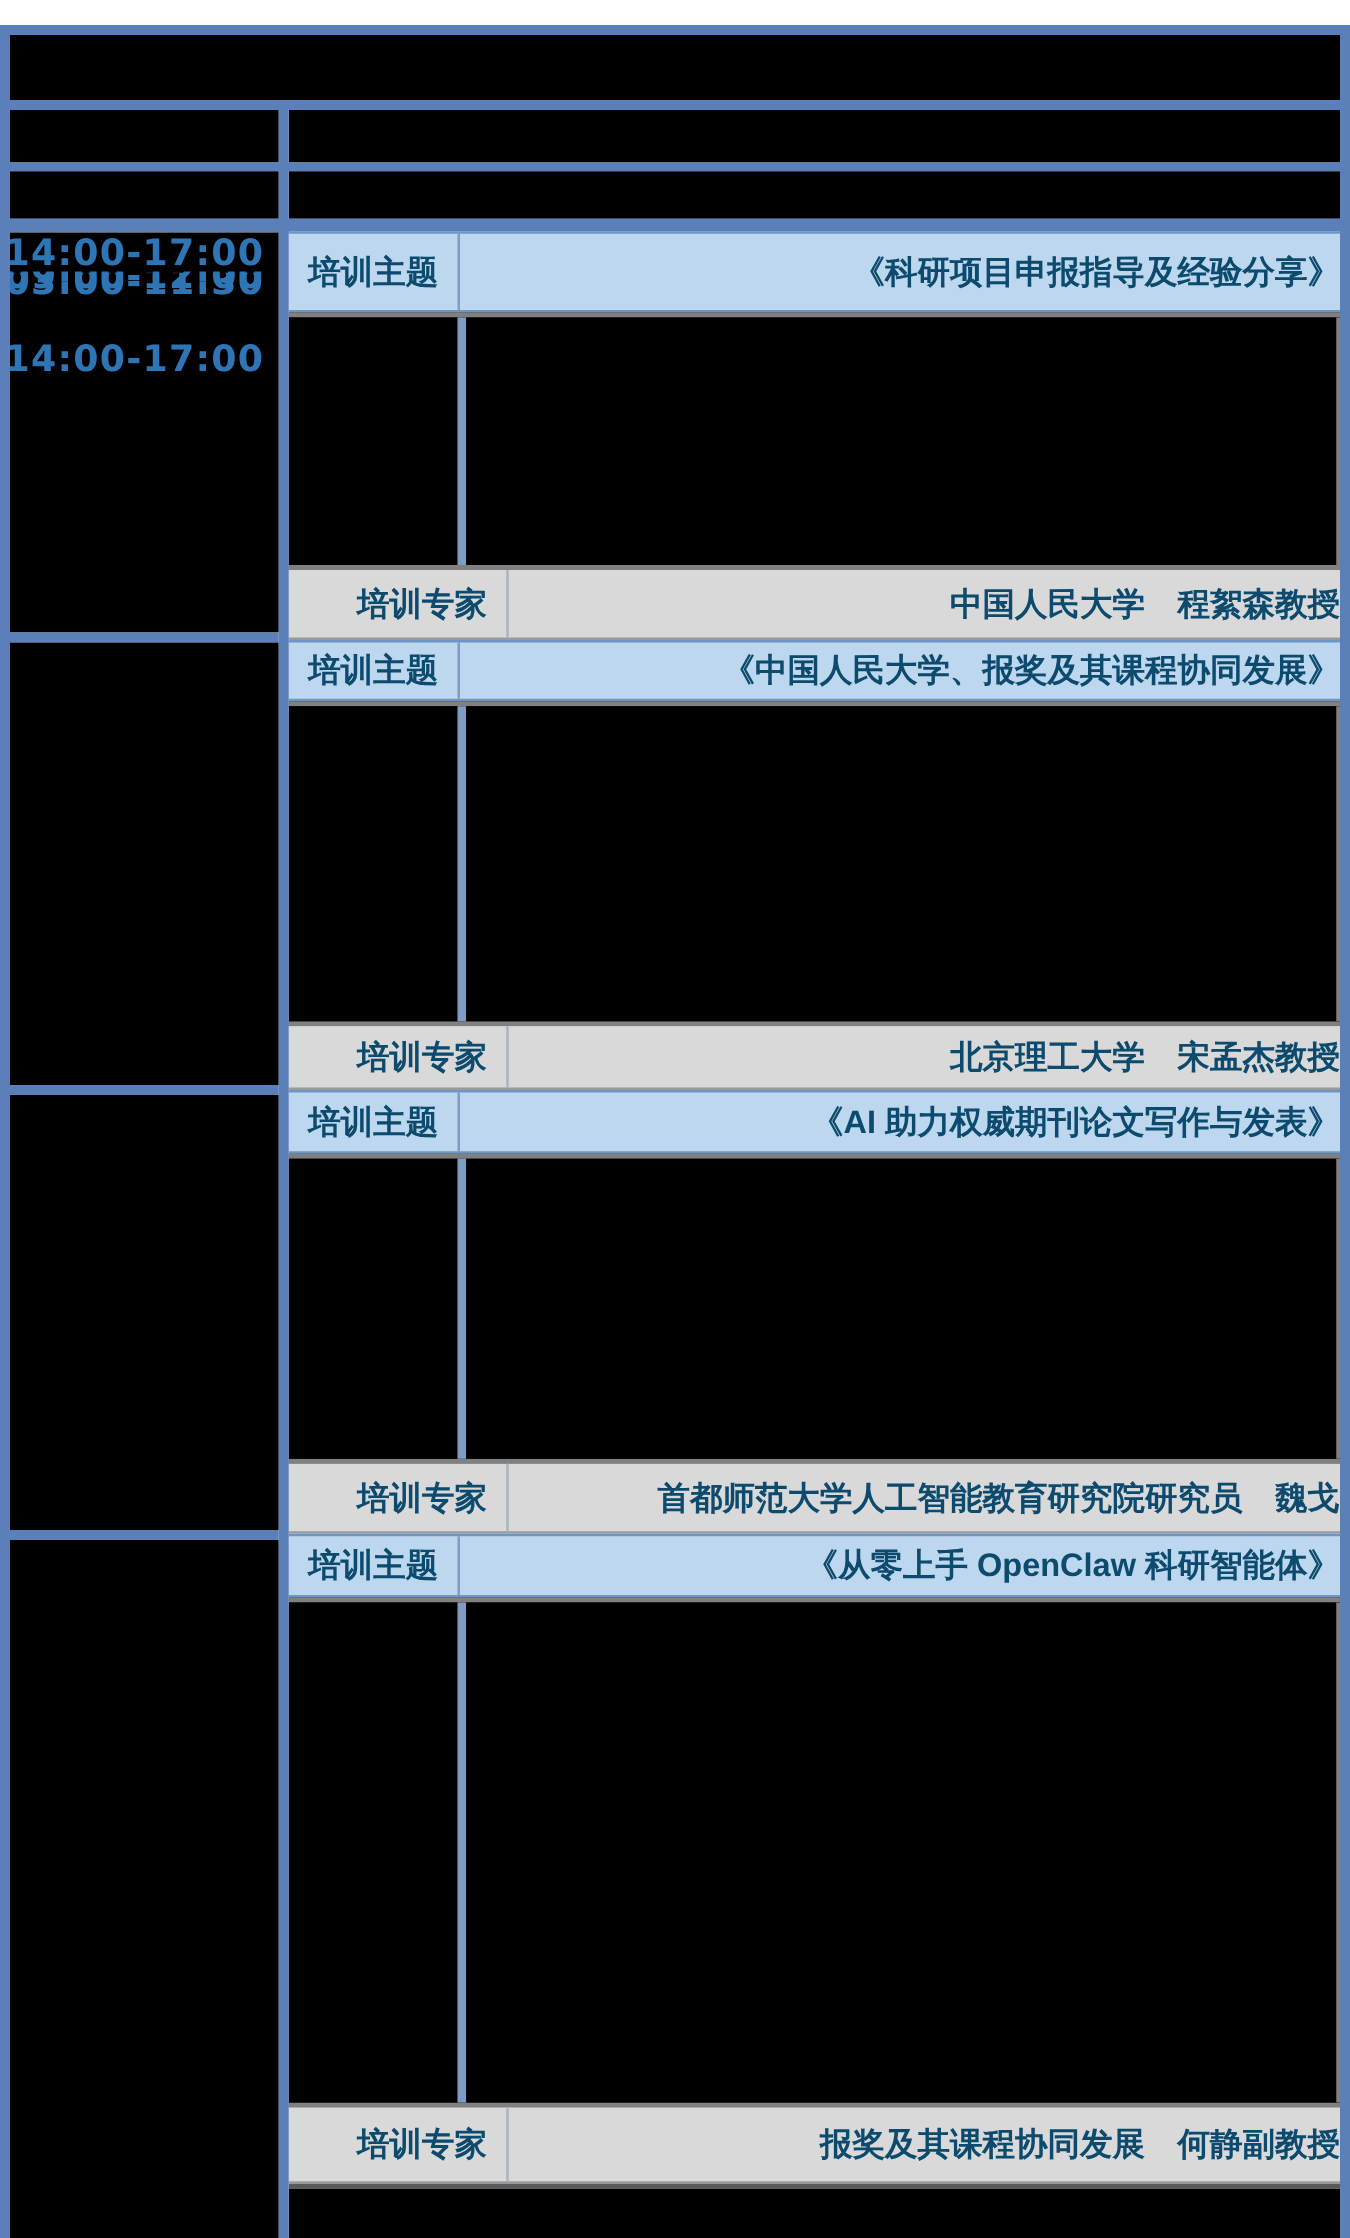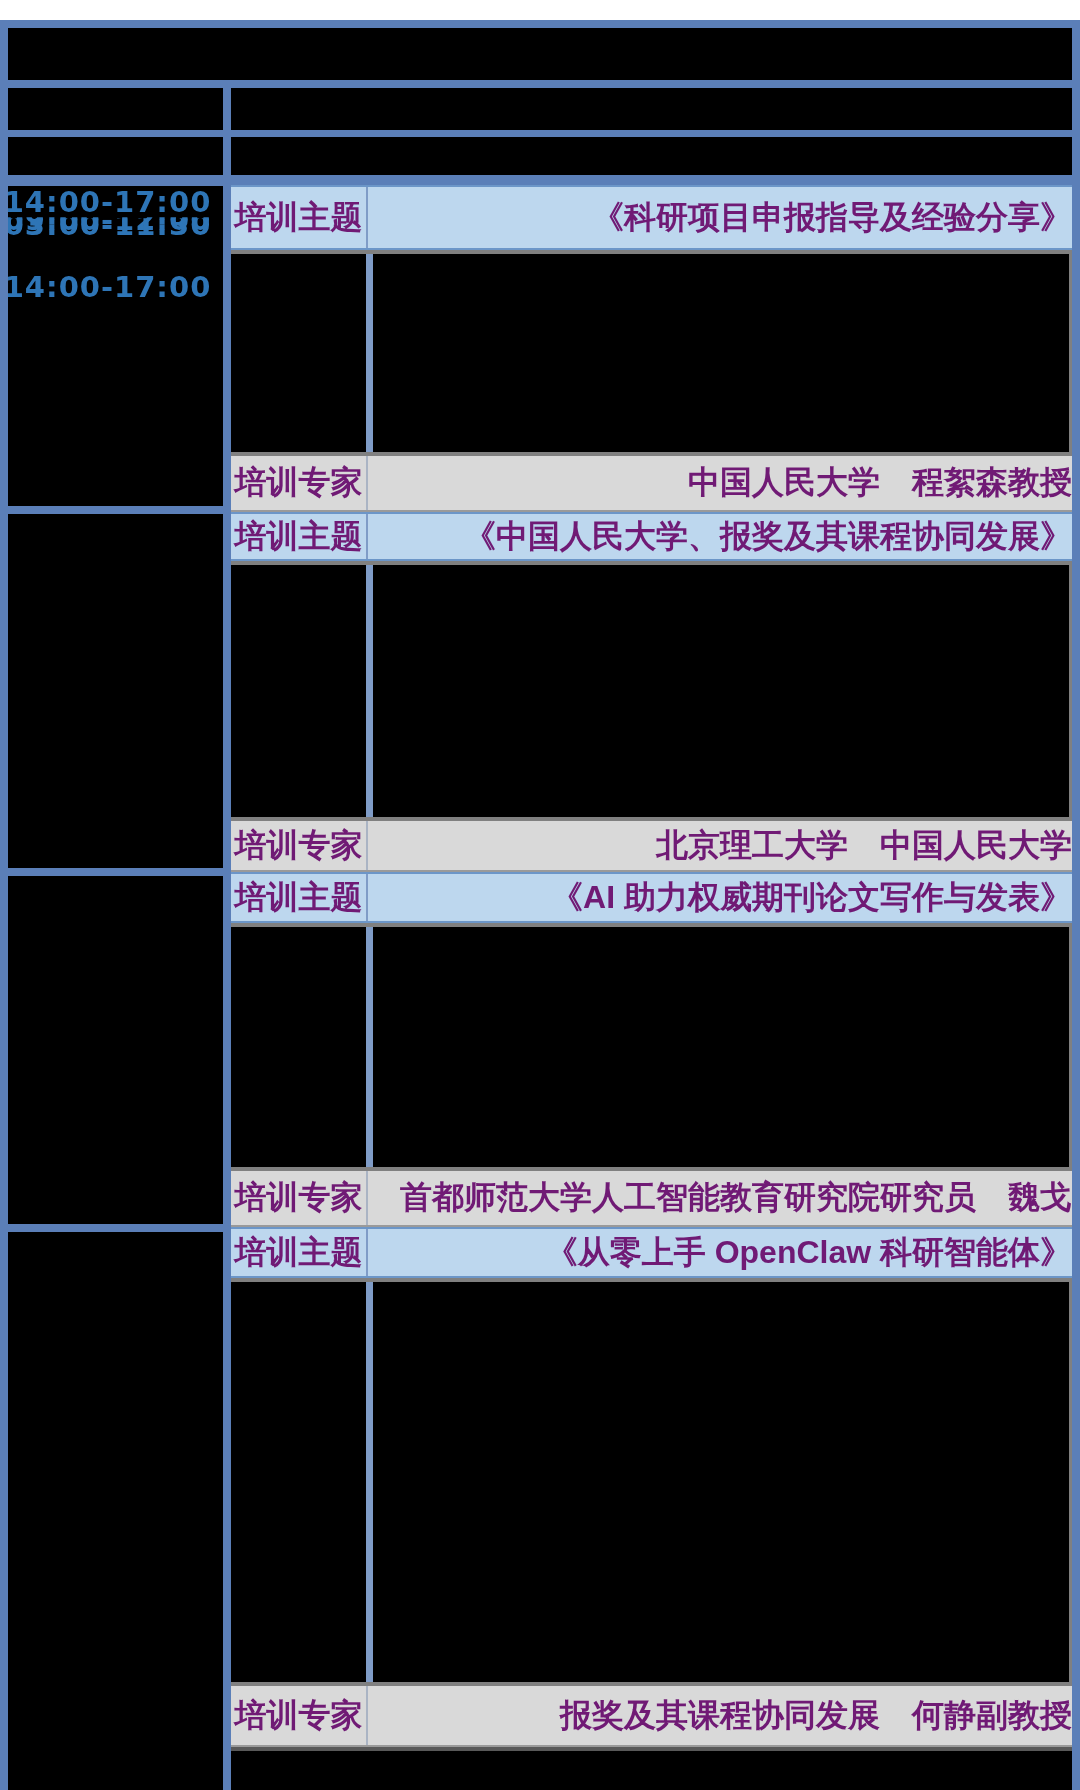--- a/index.html
+++ b/index.html
@@ -47,39 +47,39 @@
 
   
   .topic-row{left:231px;width:841px;background:#BDD7EE;border-top:2px solid #6C96C8;border-bottom:2px solid #6C96C8;display:flex;}
   .tr-a{top:165px;height:65px;}
   .tr-b{top:492px;height:49px;}
   .tr-c{top:852px;height:51px;}
   .tr-d{top:1207px;height:51px;}
   .label-cell{width:135px;display:flex;align-items:center;justify-content:center;
     border-right:2px solid #7F9CC7;}
   .value-cell{flex:1;display:flex;align-items:center;justify-content:flex-end;}
-  .cn{font-size:32px;font-weight:700;color:#701a75;white-space:nowrap;}
+  .cn{font-size:26px;font-weight:700;color:#0c4a6e;white-space:nowrap;}
 
   
   .content-row{left:231px;width:841px;display:flex;border-top:4px solid #808080;border-bottom:4px solid #808080;background:#000;}
   .cr-a{top:230px;height:206px;}
   .cr-b{top:541px;height:260px;}
   .cr-c{top:903px;height:248px;}
   .cr-d{top:1258px;height:408px;}
   .content-lab{width:135px;background:#000000;}
   .content-vline{width:7px;background:#7F9CC7;}
   .content-main{flex:1;background:#000000;border-right:3px solid #808080;}
 
   
   .expert-row{left:231px;width:841px;background:#D9D9D9;border-bottom:2px solid #9a9a9a;display:flex;}
   .er-a{top:436px;height:56px;}
   .er-b{top:801px;height:51px;}
   .er-c{top:1151px;height:56px;}
   .er-d{top:1666px;height:61px;}
-  .expert-row .label-cell{border-right:2px solid #aab4c4;}
+  .expert-row .label-cell{border-right:2px solid #aab4c4;padding-left:39px;}
 
   
   .bstrip{left:231px;top:1727px;width:841px;height:4px;background:#595959;}
   .bottom-row{left:231px;top:1731px;width:841px;height:53px;background:#000000;}
 </style>
 </head>
 <body>
 
 <div class="page">
 
@@ -140,21 +140,21 @@
   <div class="abs content-row cr-b">
     <div class="content-lab"></div>
     <div class="content-vline"></div>
     <div class="content-main"></div>
   </div>
   <div class="abs expert-row er-b">
     <div class="label-cell">
         <span class="cn">培训专家</span>
       </div>
     <div class="value-cell">
-        <span class="cn">北京理工大学　中国人民大学</span>
+        <span class="cn">北京理工大学　宋孟杰教授</span>
       </div>
   </div>
 
   <div class="abs topic-row tr-c">
     <div class="label-cell">
         <span class="cn">培训主题</span>
       </div>
     <div class="value-cell">
         <span class="cn">《AI 助力权威期刊论文写作与发表》</span>
       </div>

